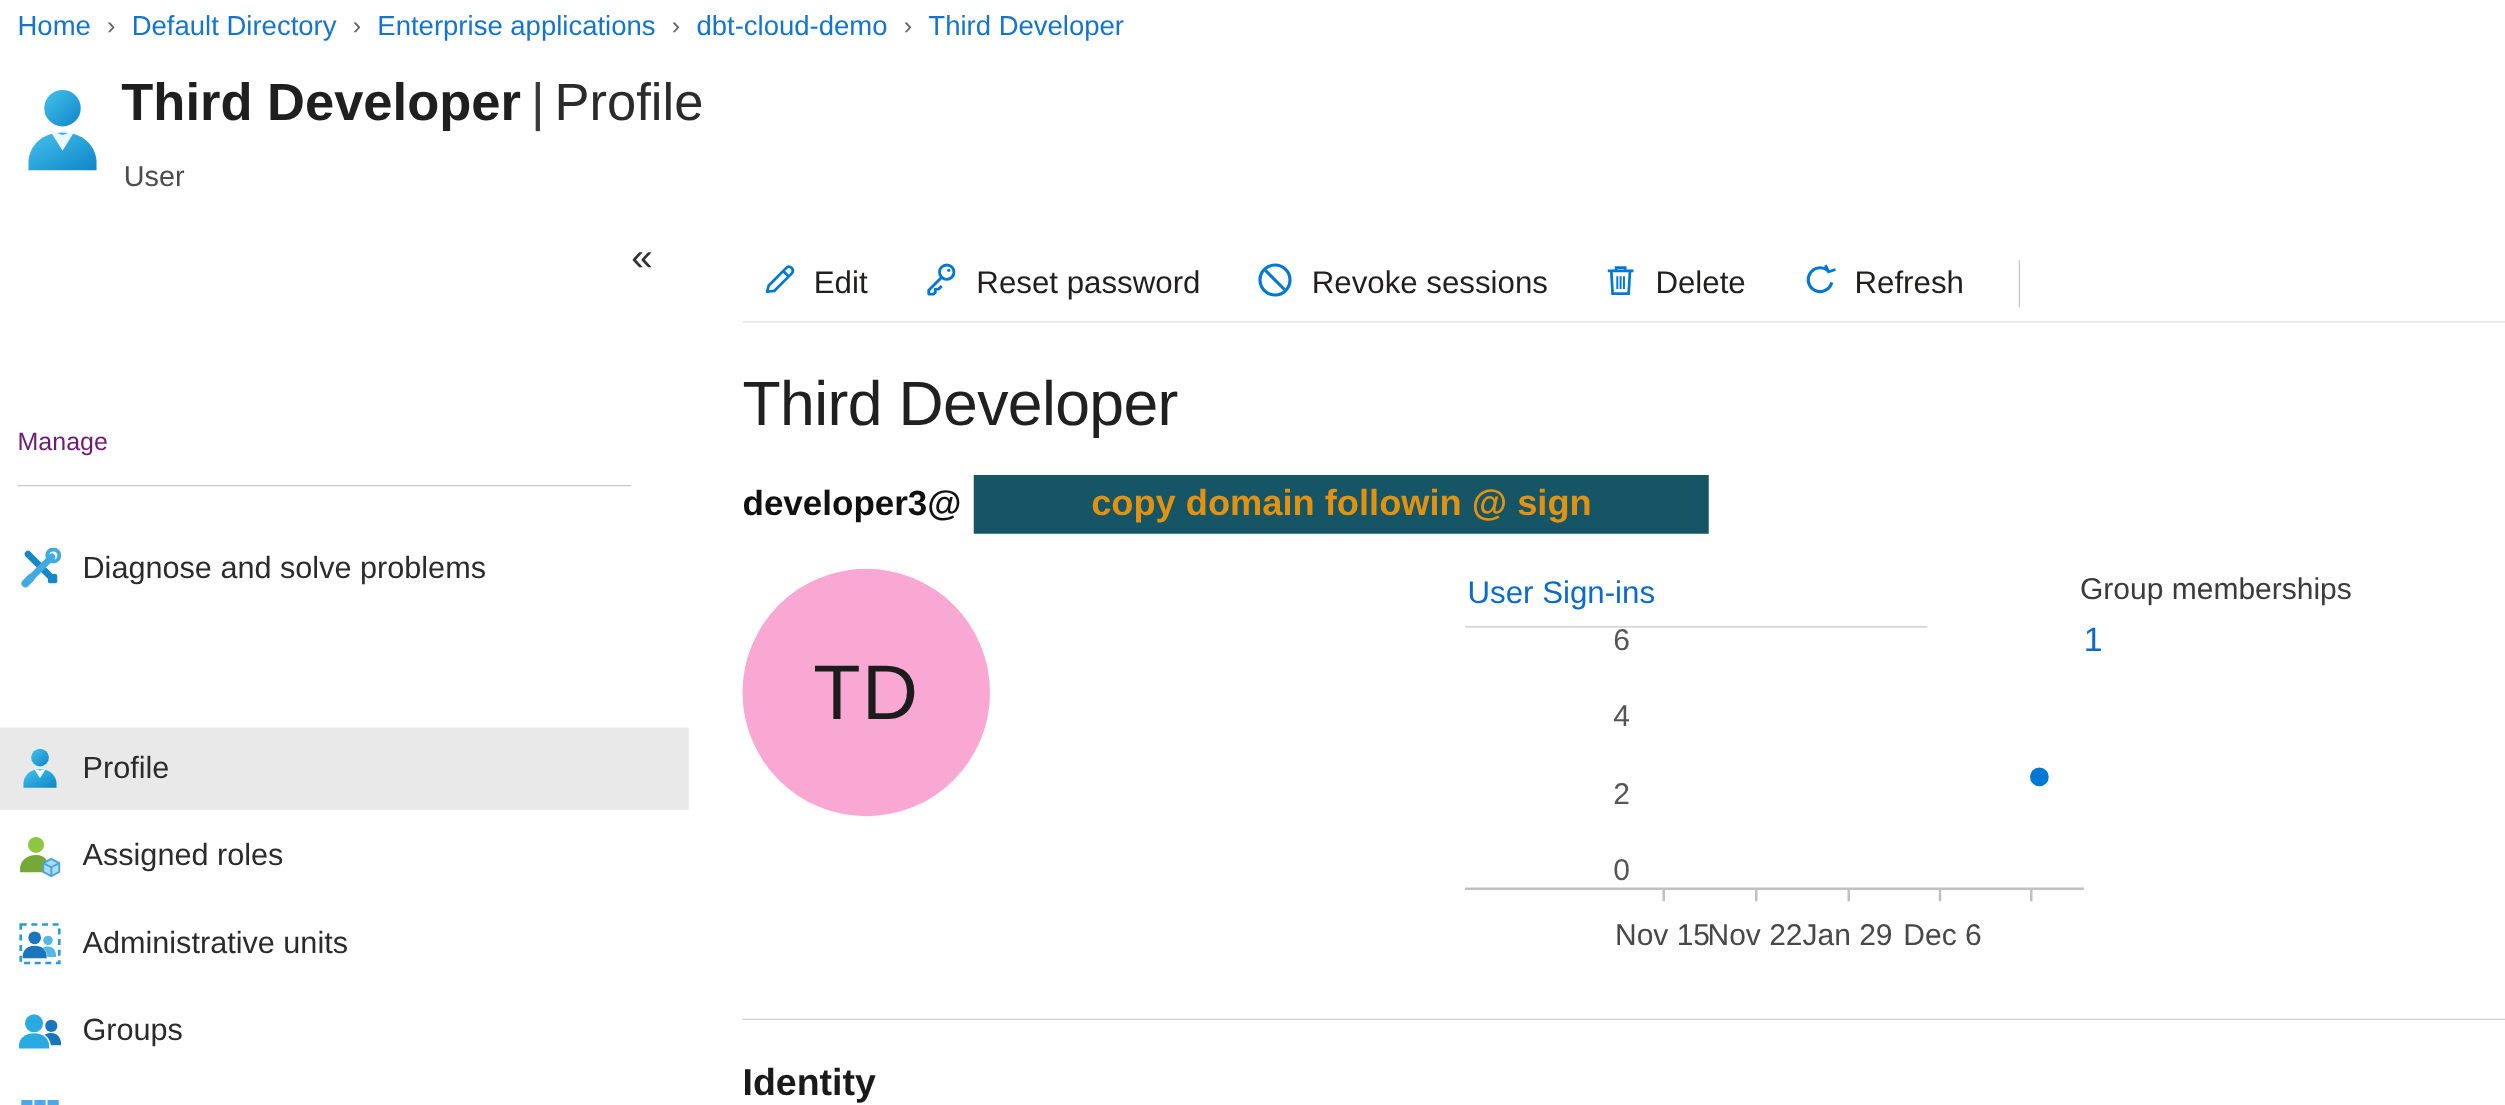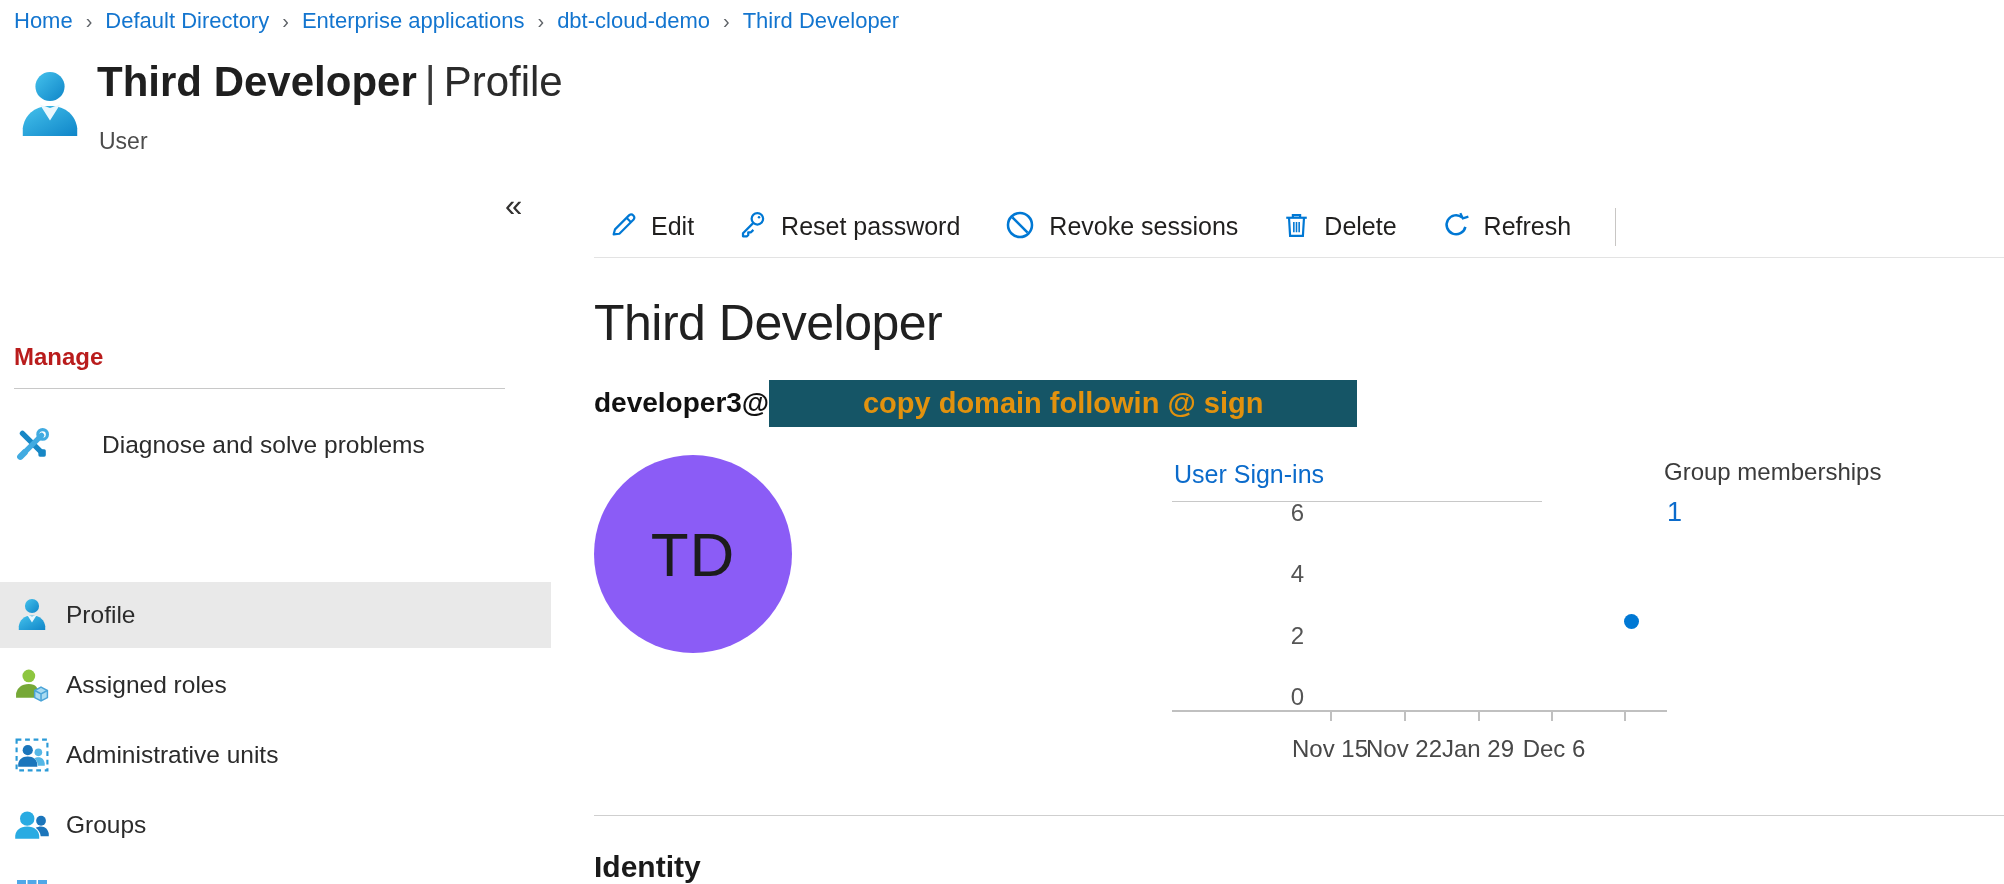--- a/index.html
+++ b/index.html
@@ -20,41 +20,41 @@
   .page-title .t-section { font-weight:400; color:#2b2b2b; }
   .page-subtitle { position:absolute; left:99px; top:128px; font-size:23px; color:#4c4c4c; }
 
   
   .sidebar { position:absolute; left:0; top:185px; width:551px; height:699px; background:#fff; }
   .collapse-btn { position:absolute; left:505px; top:3px; font-size:31px; color:#323130; cursor:pointer; }
   .nav-item { position:absolute; left:0; width:551px; height:66px; display:flex; align-items:center; cursor:pointer; }
   .nav-item.selected { background:#e9e9e9; }
   .nav-item .nav-ico { width:36px; height:36px; margin-left:14px; flex:0 0 36px; display:flex; align-items:center; justify-content:center; }
   .nav-item .nav-label { margin-left:16px; font-size:24.5px; color:#2b2b2b; white-space:nowrap; }
-  .nav-section { position:absolute; left:14px; top:158px; font-size:24px; font-weight:700; color:#b91c1c; }
+  .nav-section { position:absolute; left:14px; top:158px; font-size:20px; font-weight:400; color:#701a75; }
   .nav-divider { position:absolute; left:14px; top:203px; width:491px; height:1px; background:#c8c8c8; }
 
   
   .toolbar { position:absolute; left:594px; top:196px; width:1410px; height:62px;
     display:flex; align-items:center; padding-left:14px; border-bottom:1px solid #e3e3e3; }
   .tb-btn { display:flex; align-items:center; margin-right:44px; cursor:pointer; white-space:nowrap; }
   .tb-btn svg { flex:0 0 auto; }
   .tb-label { margin-left:13px; font-size:25px; color:#201f1e; }
   .tb-divider { width:1px; height:38px; background:#c8c6c4; margin:0 28px 0 0; }
 
   
   .h1-name { position:absolute; left:594px; top:294px; font-size:50px; font-weight:400; color:#202020; letter-spacing:-0.5px; }
   .email-row { position:absolute; left:594px; top:386px; height:34px; display:flex; align-items:center; }
   .email-prefix { font-size:28px; font-weight:700; color:#111; }
-  .redaction-box { height:47px; min-width:588px; background:#155566;
+  .redaction-box { margin-left:10px; height:47px; min-width:588px; background:#155566;
     display:flex; align-items:center; justify-content:center; padding:0 26px; }
   .redaction-text { color:#e2920e; font-size:29px; font-weight:700; white-space:nowrap; }
 
   .avatar { position:absolute; left:594px; top:455px; width:198px; height:198px; border-radius:50%;
-    background:#8b5cf6; display:flex; align-items:center; justify-content:center; }
+    background:#f9a8d4; display:flex; align-items:center; justify-content:center; }
   .avatar-initials { font-size:62px; color:#1c1c1c; letter-spacing:1px; }
 
   
   .chart { position:absolute; left:1128px; top:460px; width:500px; height:320px;margin-left:44px; }
   .chart-title { position:absolute; left:2px; top:0; font-size:25px; color:#0b6bcb; cursor:pointer; }
   .chart-title-rule { position:absolute; left:0; top:41px; width:370px; height:1px; background:#c8c8c8; }
   .plot { position:absolute; left:0; top:45px; width:495px; height:207px; border-bottom:2px solid #c0c0c0; }
   .ytick { position:absolute; left:90px; width:42px; text-align:right; font-size:24px; color:#555; line-height:28px; }
   .xtickmark { position:absolute; top:207px; width:2px; height:9px; background:#c0c0c0; }
   .xlabel { position:absolute; top:275px; width:120px; text-align:center; font-size:24px; color:#484848; white-space:nowrap; }
@@ -97,21 +97,21 @@
     </svg>
   </span>
   <h1 class="page-title">
     <span class="t-name">Third Developer</span><span class="t-sep">|</span><span class="t-section">Profile</span>
   </h1>
   <div class="page-subtitle">User</div>
 
   <aside class="sidebar">
     <span class="collapse-btn">«</span>
 
-    <div class="nav-item" style="top:227px;gap:36px;">
+    <div class="nav-item" style="top:237px;">
       <span class="nav-ico">
         <svg width="34" height="34" viewBox="0 0 32 32">
           <path d="M7 5L25 23" stroke="#1787c5" stroke-width="5" stroke-linecap="round"></path>
           <rect x="22" y="20" width="7" height="7" rx="1.5" fill="#1787c5"></rect>
           <path d="M25 7L9 23" stroke="#41abe1" stroke-width="5" stroke-linecap="round"></path>
           <circle cx="26" cy="6" r="4.5" fill="none" stroke="#41abe1" stroke-width="3"></circle>
           <path d="M5 27l4-4" stroke="#41abe1" stroke-width="6" stroke-linecap="round"></path>
         </svg>
       </span>
       <span class="nav-label">Diagnose and solve problems</span>

